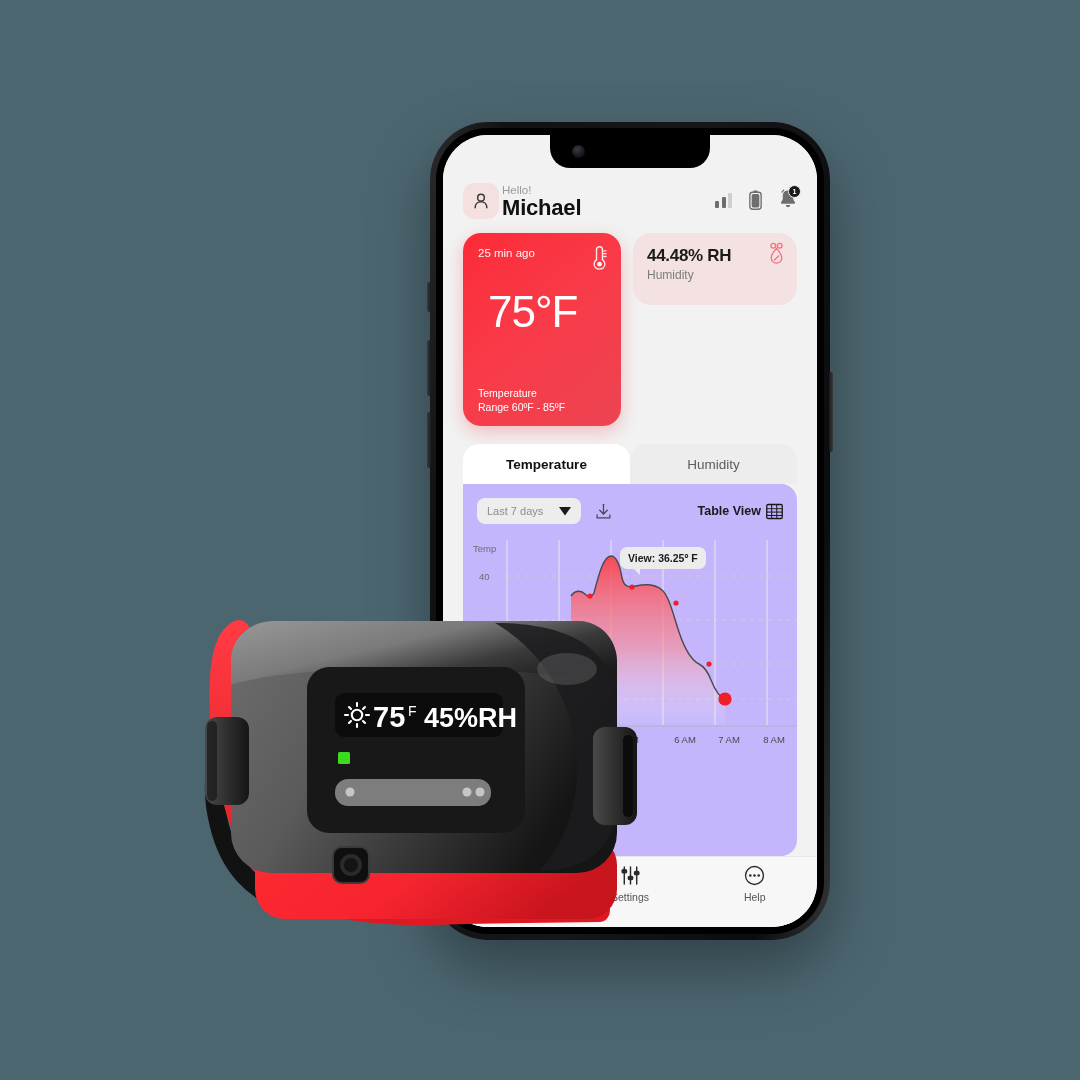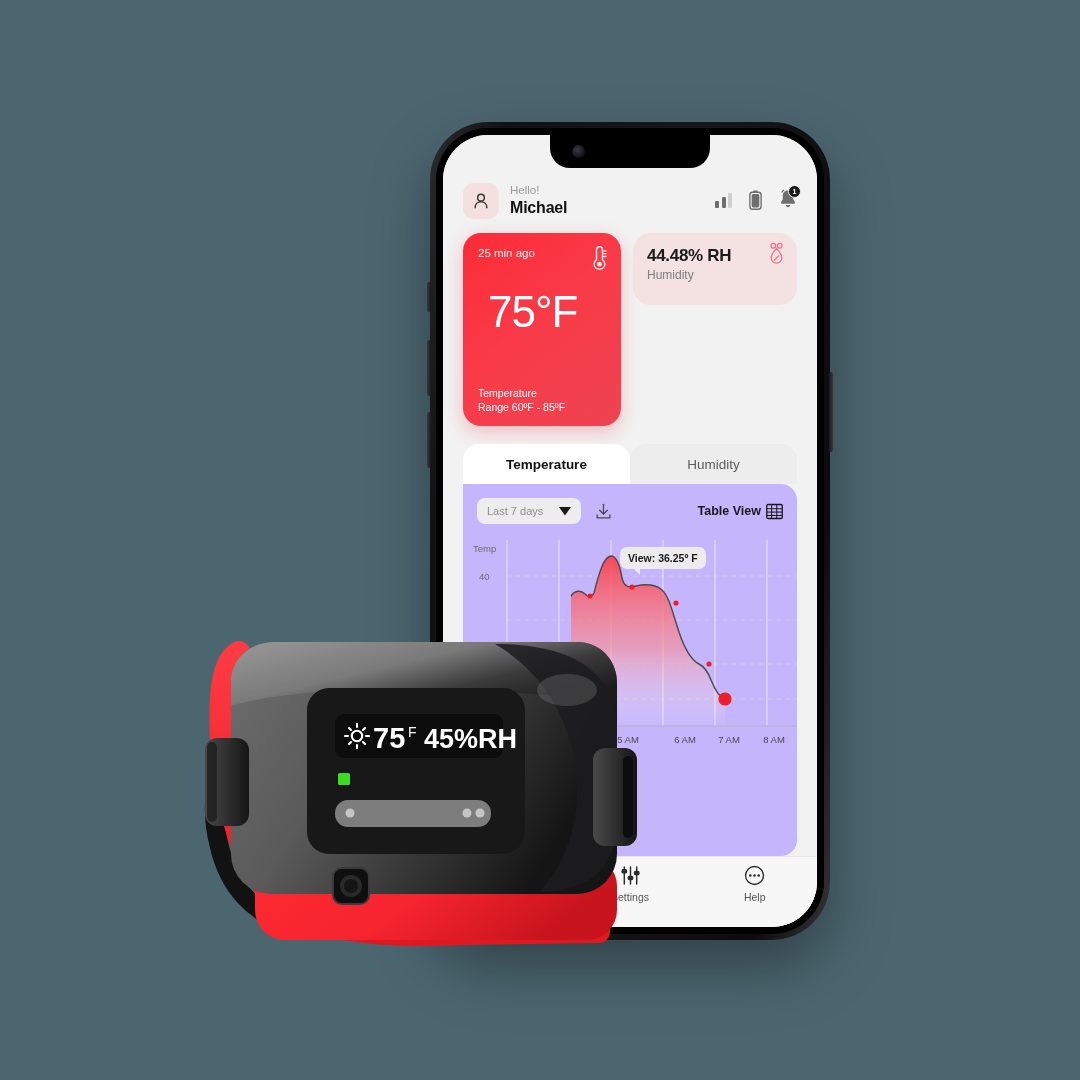--- a/index.html
+++ b/index.html
@@ -41,23 +41,23 @@
   #front-cam{position:absolute;left:22px;top:10px;width:13px;height:13px;border-radius:50%;
     background:radial-gradient(circle at 40% 35%,#3a3a45,#101016 70%);}
 
   
   #app{position:absolute;inset:0;background:#f2f2f2;display:flex;flex-direction:column;}
 
   
   #app-header{display:flex;align-items:center;padding:48px 20px 0 20px;}
   #avatar{width:36px;height:36px;border-radius:11px;background:#f5e0e0;
     display:flex;align-items:center;justify-content:center;flex:none;}
-  #greet-block{margin-left:11px;flex:1;}
+  #greet-block{margin-left:3px;flex:1;}
   .greet-hello{font-size:11.5px;color:#9a9a9a;line-height:13px;}
-  .greet-name{font-size:16px;font-weight:bold;color:#111;line-height:21px;letter-spacing:-.2px;}
+  .greet-name{font-size:22px;font-weight:bold;color:#111;line-height:21px;letter-spacing:-.2px;}
   #header-icons{display:flex;align-items:center;gap:17px;padding-bottom:2px;}
   .hicon{display:flex;align-items:flex-end;}
   .bar{width:4px;background:#6e6e6e;border-radius:1px;margin-right:2.5px;}
   .bar.b1{height:7px;}.bar.b2{height:11px;}.bar.b3{height:15px;background:#cfcfcf;margin-right:0;}
   #bell-wrap{position:relative;}
   .bell-badge{position:absolute;right:-4px;top:-4px;width:11px;height:11px;border-radius:50%;
     background:#1a1a1a;color:#fff;font-size:7px;display:flex;align-items:center;justify-content:center;
     font-weight:bold;border:1.5px solid #f2f2f2;}
 
   
@@ -111,21 +111,21 @@
   
   #bottomnav{height:62px;background:#f7f7f7;border-top:1px solid #e6e6e6;
     display:flex;align-items:flex-start;padding-top:8px;position:relative;}
   .navitem{flex:1;display:flex;flex-direction:column;align-items:center;gap:5px;}
   .navlabel{font-size:10.5px;color:#555;}
   #fab{position:absolute;left:30px;top:-20px;width:44px;height:44px;border-radius:50%;
     background:#f5333f;display:flex;align-items:center;justify-content:center;
     box-shadow:0 4px 12px rgba(245,51,63,.45);border:3px solid #fff;box-sizing:border-box;}
 
   
-  #device{position:absolute;left:195px;top:630px;width:450px;height:320px;}
+  #device{position:absolute;left:195px;top:609px;width:450px;height:320px;}
 </style>
 </head>
 <body>
 
 <div id="device" style="z-index:30;">
   <svg width="450" height="320" viewBox="0 0 450 320">
     <defs>
       <linearGradient id="gBodyTop" x1="0" y1="0" x2="1" y2="0.7">
         <stop offset="0%" stop-color="#9a9a9a"></stop>
           <stop offset="45%" stop-color="#7c7c7c"></stop>

